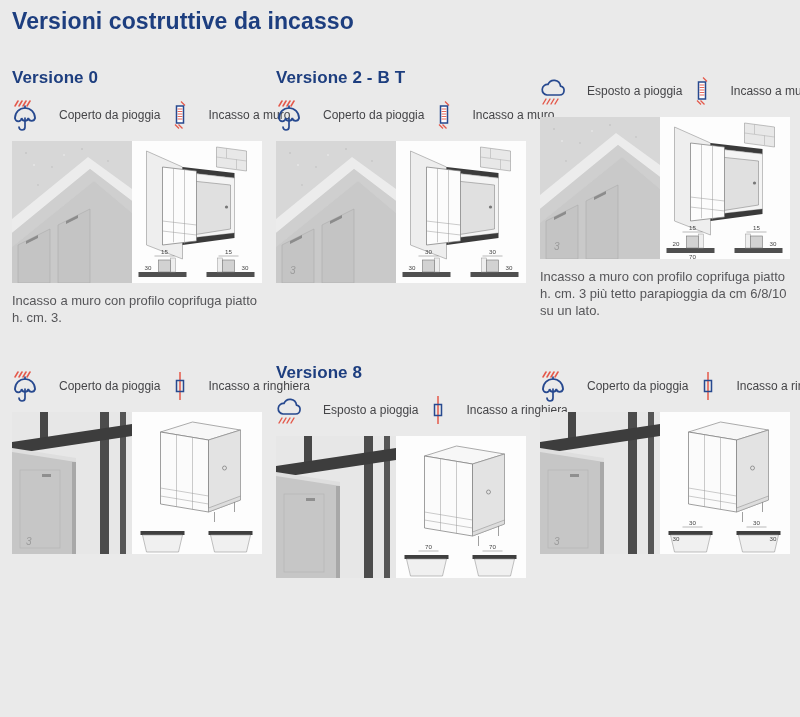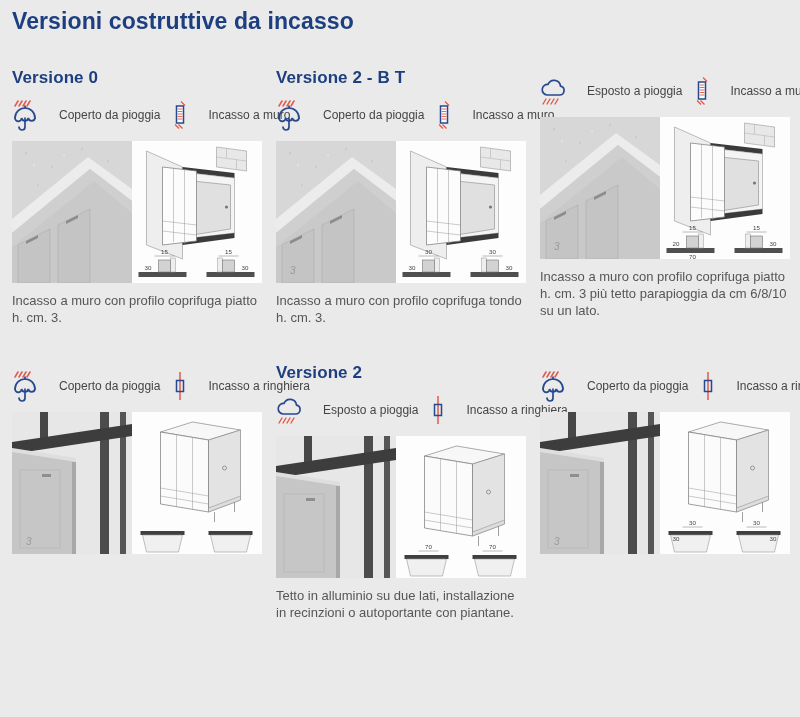--- a/index.html
+++ b/index.html
@@ -360,21 +360,20 @@
         </g>
         <g>
           <text x="107" y="129" font-size="6.2" fill="#444444" text-anchor="start">30</text>
         </g>
         <g style="display: none;">
           <text x="94" y="141.5" font-size="6.2" fill="#444444" text-anchor="middle"></text>
         </g>
       </svg>
     </div>
 
-    <p class="caption">Incasso a muro con profilo coprifuga tondo h. cm. 3.</p>
   </div>
 
   <div class="card style-incasso rain-cloud mount-wall">
 
     <div class="iconrow">
       <span class="ic rain">
 
         <svg class="svg-cloud" width="26" height="32" viewBox="0 0 26 32">
           <path d="M7,20 h12.5 a4.5,4.5 0 0 0 1,-8.9 A6.5,6.5 0 0 0 8,9.5 A5,5 0 0 0 7,20 z" fill="none" stroke="#27498f" stroke-width="1.7" stroke-linejoin="round"></path>
           <g stroke="#e4584a" stroke-width="1.4" stroke-linecap="round">
@@ -669,21 +668,21 @@
         </g>
         <g style="display: none;">
           <text x="94" y="141.5" font-size="6.2" fill="#444444" text-anchor="middle"></text>
         </g>
       </svg>
     </div>
 
   </div>
 
   <div class="card style-appendere rain-cloud mount-rail">
-    <h2 class="vname">Versione 2</h2>
+    <h2 class="vname">Versione 8</h2>
 
     <div class="iconrow">
       <span class="ic rain">
 
         <svg class="svg-cloud" width="26" height="32" viewBox="0 0 26 32">
           <path d="M7,20 h12.5 a4.5,4.5 0 0 0 1,-8.9 A6.5,6.5 0 0 0 8,9.5 A5,5 0 0 0 7,20 z" fill="none" stroke="#27498f" stroke-width="1.7" stroke-linejoin="round"></path>
           <g stroke="#e4584a" stroke-width="1.4" stroke-linecap="round">
             <line x1="3" y1="29" x2="6" y2="24"></line>
                 <line x1="7" y1="29" x2="10" y2="24"></line>
             <line x1="11" y1="29" x2="14" y2="24"></line>
@@ -809,21 +808,20 @@
         </g>
         <g style="display: none;">
           <text x="107" y="129" font-size="6.2" fill="#444444" text-anchor="start"></text>
         </g>
         <g style="display: none;">
           <text x="94" y="141.5" font-size="6.2" fill="#444444" text-anchor="middle"></text>
         </g>
       </svg>
     </div>
 
-    <p class="caption">Tetto in alluminio su due lati, installazione in recinzioni o autoportante con piantane.</p>
   </div>
 
   <div class="card style-appendere rain-umbrella mount-rail">
 
     <div class="iconrow">
       <span class="ic rain">
 
         <svg class="svg-umbrella" width="26" height="32" viewBox="0 0 26 32">
           <g stroke="#e4584a" stroke-width="1.5" stroke-linecap="round">
             <line x1="3" y1="7" x2="6" y2="2"></line>

